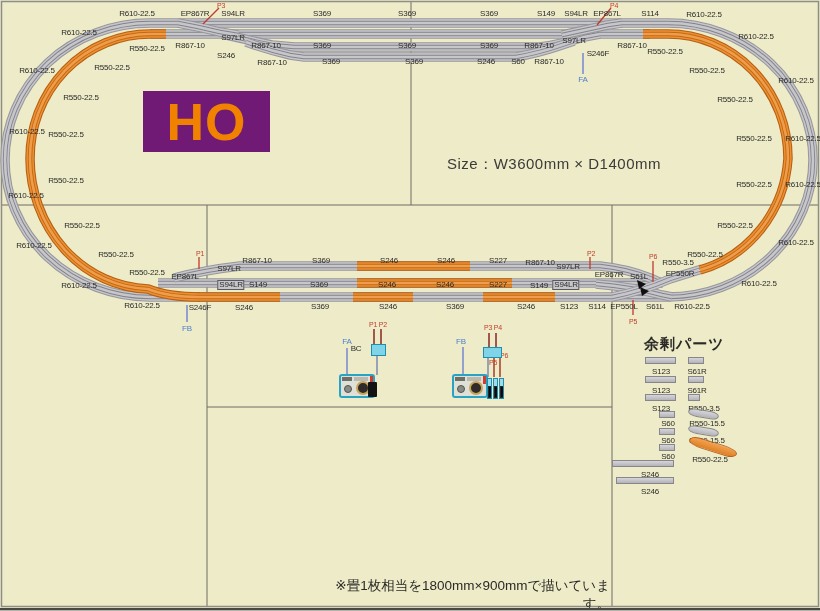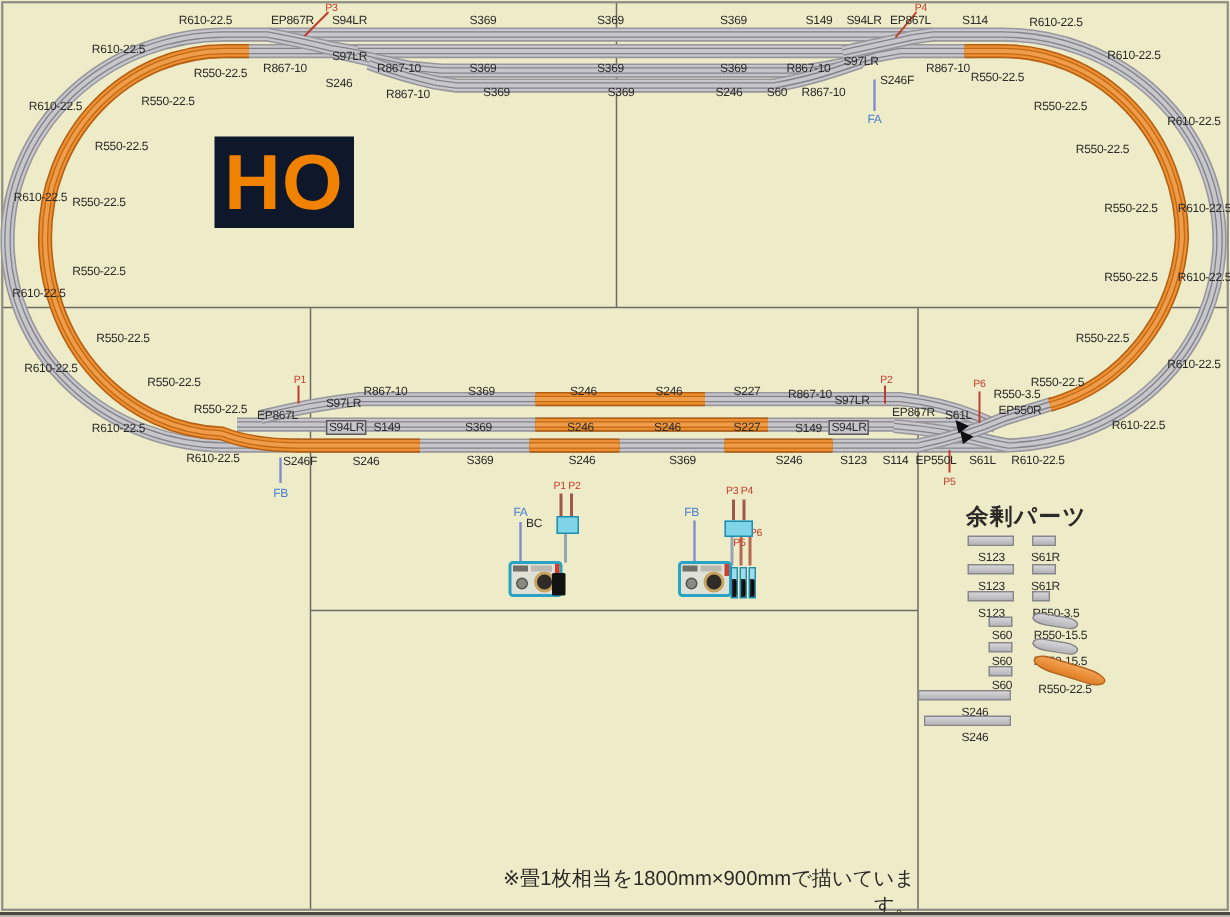--- a/index.html
+++ b/index.html
@@ -21,21 +21,21 @@
   .w-blue{stroke:#7d8fd0;stroke-width:1.6}
   .w-gray{stroke:#9aa3b5;stroke-width:2}
   .grid{stroke:#6e6d64;stroke-width:1}
   
   .tl{position:absolute;font-size:8px;line-height:9px;color:#2b2b28;white-space:nowrap;
       transform:translateX(-50%);letter-spacing:-0.2px;}
   .tl.red{color:#c2402e;font-size:7px;}
   .tl.blue{color:#4c7fd0;}
   .tl.boxed{background:#c6c6ca;border:1px solid #59595f;padding:0 1px;line-height:8px;}
   
-  #ho-badge{position:absolute;left:143px;top:91px;width:93px;height:61px;background:#0f172a;
+  #ho-badge{position:absolute;left:143px;top:91px;width:127px;height:61px;background:#701a75;
             display:flex;align-items:center;justify-content:center;text-align:center;}
   #ho-badge span{color:#f08200;font-size:52px;font-weight:bold;letter-spacing:1px;line-height:1;}
   #size-label{position:absolute;left:447px;top:155px;font-size:15px;color:#3b3b38;letter-spacing:0.5px;}
   #footnote{position:absolute;left:330px;top:577px;width:280px;text-align:right;font-size:13.5px;color:#2b2a26;}
   #surplus-title{position:absolute;left:644px;top:335px;font-size:15px;font-weight:bold;color:#2b2a26;letter-spacing:1px;}
   
   .sbar{position:absolute;height:7px;background:linear-gradient(#d6d6da,#b4b4b8);
         border:1px solid #86868c;box-sizing:border-box;}
   .sbar.arc{height:8px;border-radius:40% 60%/100% 100%;transform:rotate(9deg);}
   .sbar.orange{background:linear-gradient(#f2a254,#e07f22);border-color:#b5641e;}
@@ -297,20 +297,21 @@
       <span class="tl blue" style="left: 461px; top: 337px;">FB</span>
       <span class="tl red" style="left: 493px; top: 323px;">P3 P4</span>
       <span class="tl red" style="left: 504px; top: 351px;">P6</span>
       <span class="tl red" style="left: 493px; top: 358px;">P5</span>
     </div>
 
   <div id="ho-badge">
     <span>HO</span>
   </div>
 
+  <div id="size-label">Size：W3600mm × D1400mm</div>
 
   <div class="pp" style="left:339px;top:374px">
     <div class="strip"></div>
     <div class="strip2"></div>
     <div class="redtab"></div>
     <div class="sknob"></div>
     <div class="dial"></div>
   </div>
   <div class="lever" style="left:368px;top:382px"></div>
   <div class="tbox" style="left:371px;top:344px;width:15px;height:12px"></div>

